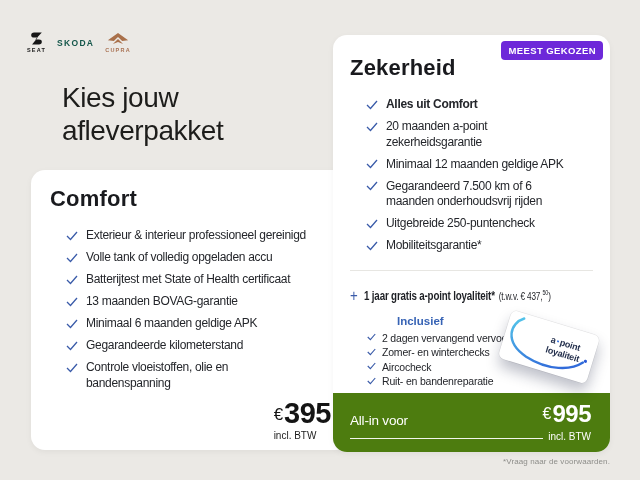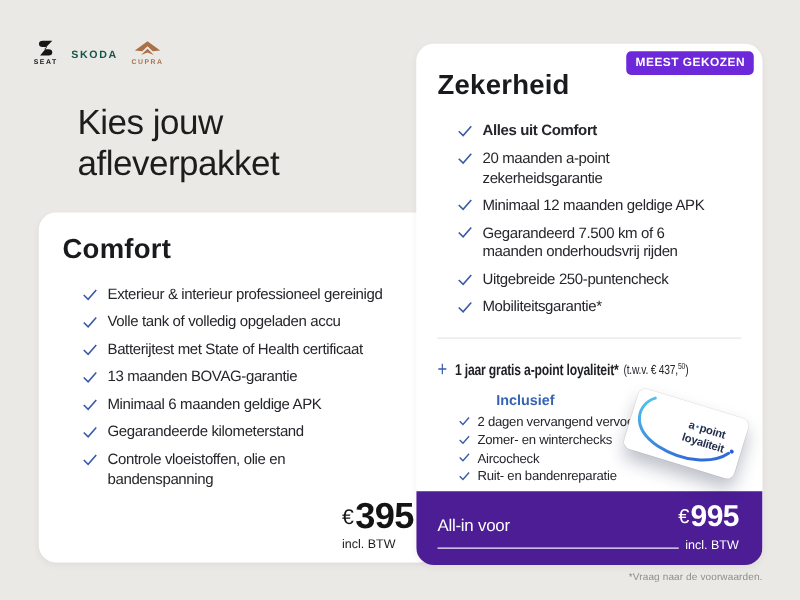--- a/index.html
+++ b/index.html
@@ -61,21 +61,21 @@
   .loyalty { position:absolute; left:170px; top:287px; width:92px; height:50px; background:#fff;
              border-radius:6px; transform:rotate(17deg); z-index:3;
              box-shadow:2px 8px 14px rgba(20,30,60,.28), 0 0 0 0.5px #E8E8E8; }
   .swoosh { position:absolute; left:0; top:0; width:92px; height:50px; }
   .loyalty-text { position:absolute; left:36px; top:12px; width:50px; text-align:center;
                   font-size:9px; font-weight:700; color:#25314E; line-height:10.5px; letter-spacing:-0.2px; }
   .loyalty-dot { display:inline-block; width:2.5px; height:2.5px; background:#2F6BDB; border-radius:50%;
                  vertical-align:2px; margin:0 1px; }
 
   
-  .allin-bar { position:absolute; left:0; bottom:0; width:277px; height:59px; background:#4c1d95; z-index:2; }
+  .allin-bar { position:absolute; left:0; bottom:0; width:277px; height:59px; background:#4d7c0f; z-index:2; }
   .allin-label { position:absolute; left:17px; top:20px; color:#fff; font-size:13.5px; letter-spacing:-0.2px; font-weight:500; }
   .allin-underline { position:absolute; left:17px; top:45px; width:193px; height:1px; background:rgba(255,255,255,.92); }
   .allin-price { position:absolute; right:19px; top:7px; color:#fff; text-align:right; }
   .allin-price .euro { font-size:16px; top:-3px; }
   .allin-price .amount { font-size:24px; }
   .allin-note { position:absolute; right:19px; top:38px; color:#fff; font-size:10px; }
 
   .footnote { position:absolute; left:333px; top:457px; width:277px; text-align:right;
               font-size:8px; color:#8E8E8A; letter-spacing:0.1px; }
 </style>

